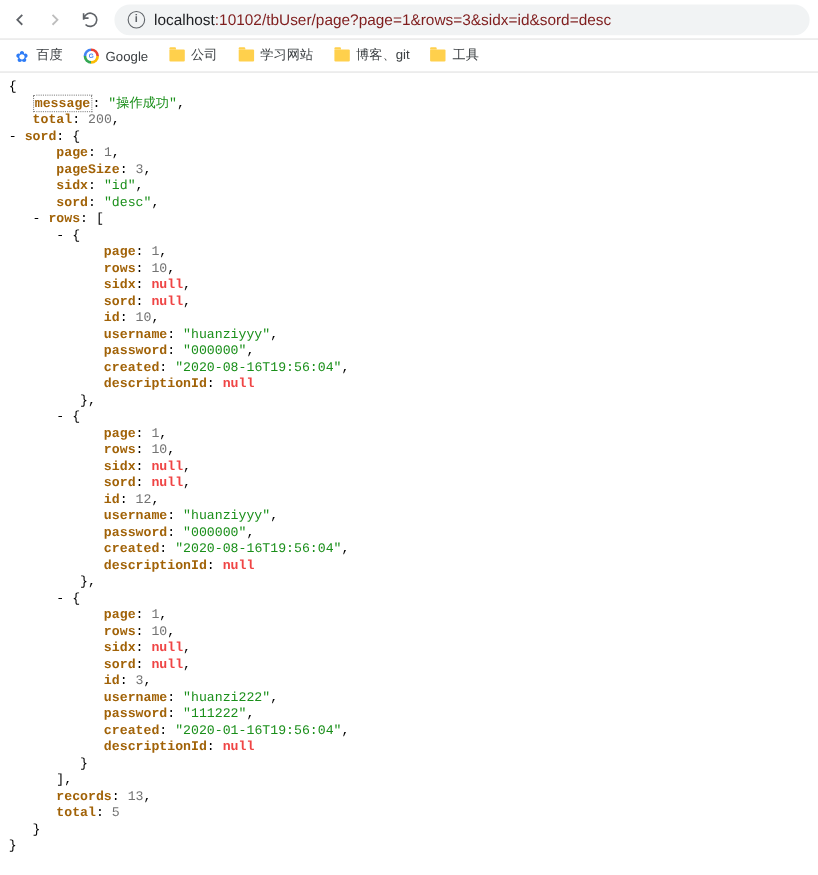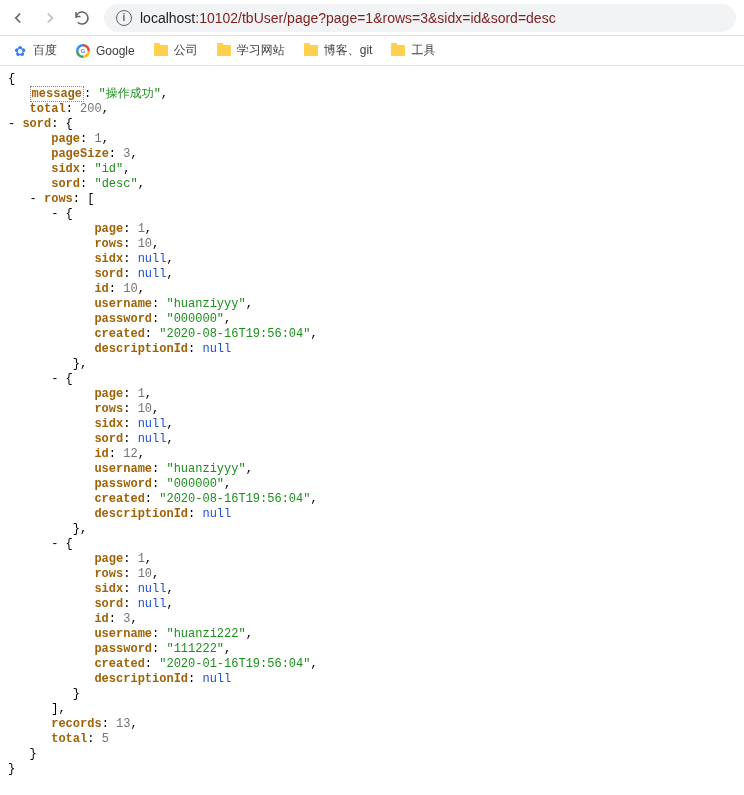--- a/index.html
+++ b/index.html
@@ -88,21 +88,21 @@
       padding: 6px 8px;
       font-family: Consolas, "Courier New", monospace;
       font-size: 12px;
       line-height: 1.25;
       color: #000;
       white-space: pre;
     }
     .k { color: #a16207; font-weight: bold; }
     .s { color: #1a8f1a; }
     .n { color: #737373; }
-    .nu { color: #1d4ed8; }
+    .nu { color: #ef4444; font-weight: bold; }
     .toggle { color: #000; cursor: pointer; user-select: none; }
     .sel { border: 1px dotted #888; padding: 0 1px; }
     .baidu-paw { color: #2e7cf6; font-size: 14px; }
     .google-g {
       width: 14px; height: 14px; border-radius: 50%;
       background: conic-gradient(#ea4335 0 90deg,#fbbc05 90deg 180deg,#34a853 180deg 270deg,#4285f4 270deg 360deg);
       position: relative;
     }
     .google-g::after {
       content:"G"; position:absolute; inset:0;

